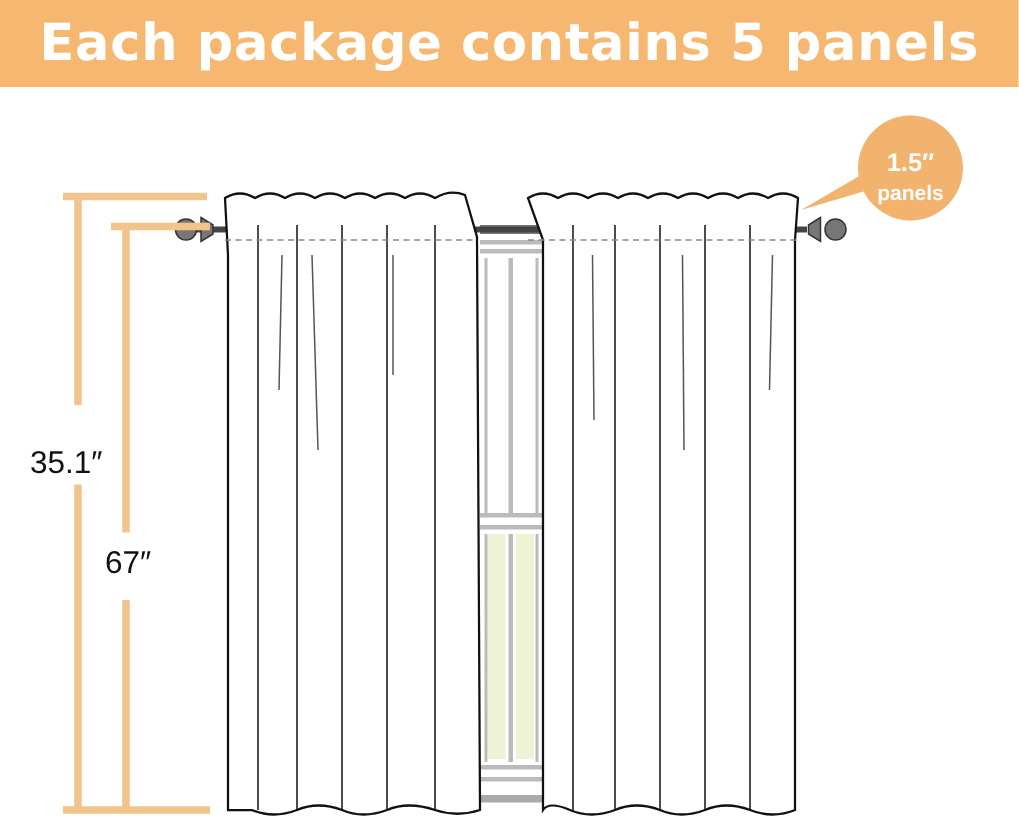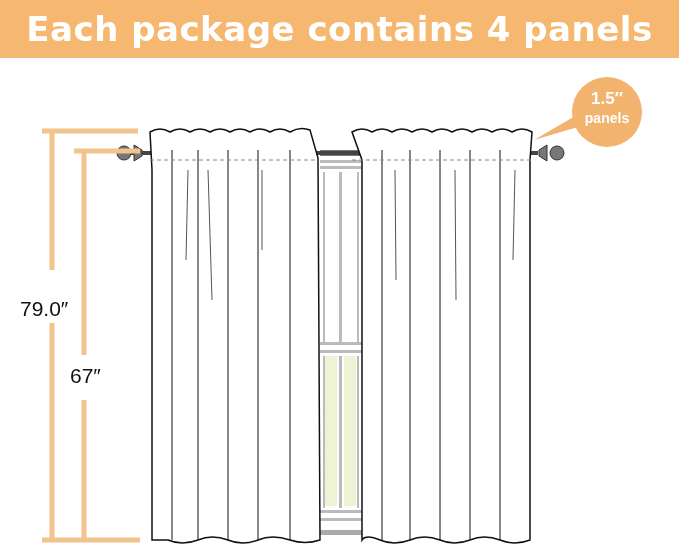--- a/index.html
+++ b/index.html
@@ -2,28 +2,28 @@
 <html><head>
 <meta charset="utf-8">
 <style>
   html, body { margin: 0; padding: 0; background: #ffffff; }
   body { width: 679px; height: 552px; position: relative; overflow: hidden; font-family: "Liberation Sans", sans-serif; }
   .banner { position: absolute; left: 0; top: 0; width: 679px; height: 58px; background: #f6b871; display: flex; align-items: center; justify-content: center; }
   .banner-text { color: #ffffff; font-weight: bold; font-size: 34px; letter-spacing: 0.5px; font-family: "DejaVu Sans", sans-serif; }
   .art { position: absolute; left: 0; top: 58px; }
   .dim-label { position: absolute; font-size: 21px; color: #111; background: #fff; padding: 2px 0; font-family: "Liberation Sans", sans-serif; }
   .bubble { position: absolute; left: 572px; top: 77px; width: 70px; height: 70px; border-radius: 50%; background: #f2b36e; color: #fff; text-align: center; font-weight: bold; }
-  .bubble .b1 { display: block; font-size: 17px; margin-top: 12px; }
+  .bubble .b1 { display: block; font-size: 17px; margin-top: 22px; }
   .bubble .b2 { display: block; font-size: 14px; margin-top: 1px; }
 </style>
 </head>
 <body>
 
 <div class="banner">
-  <span class="banner-text">Each package contains 4 panels</span>
+  <span class="banner-text">Each package contains 5 panels</span>
 </div>
 
 <svg class="art" width="679" height="494" viewBox="0 58 679 494" xmlns="http://www.w3.org/2000/svg">
 
   <g>
     <rect x="320" y="150" width="42" height="388" fill="#ffffff"></rect>
     <rect x="320" y="150" width="42" height="6" fill="#777"></rect>
     <rect x="320" y="160" width="42" height="3" fill="#bbb"></rect>
     <rect x="320" y="166" width="42" height="3" fill="#bbb"></rect>
     <rect x="323" y="172" width="2" height="170" fill="#bbb"></rect>
@@ -85,19 +85,19 @@
     <line x1="42" y1="131" x2="138" y2="131"></line>
     <line x1="52" y1="131" x2="52" y2="270"></line>
     <line x1="52" y1="320" x2="52" y2="540"></line>
     <line x1="74" y1="151" x2="140" y2="151"></line>
     <line x1="84" y1="151" x2="84" y2="355"></line>
     <line x1="84" y1="400" x2="84" y2="540"></line>
     <line x1="42" y1="540" x2="140" y2="540"></line>
   </g>
 </svg>
 
-<span class="dim-label" style="left:20px; top:295px;">79.0″</span>
+<span class="dim-label" style="left:20px; top:295px;">35.1″</span>
 <span class="dim-label" style="left:70px; top:362px;">67″</span>
 
 <div class="bubble">
   <span class="b1">1.5″</span>
   <span class="b2">panels</span>
 </div>
 
 </body></html>

